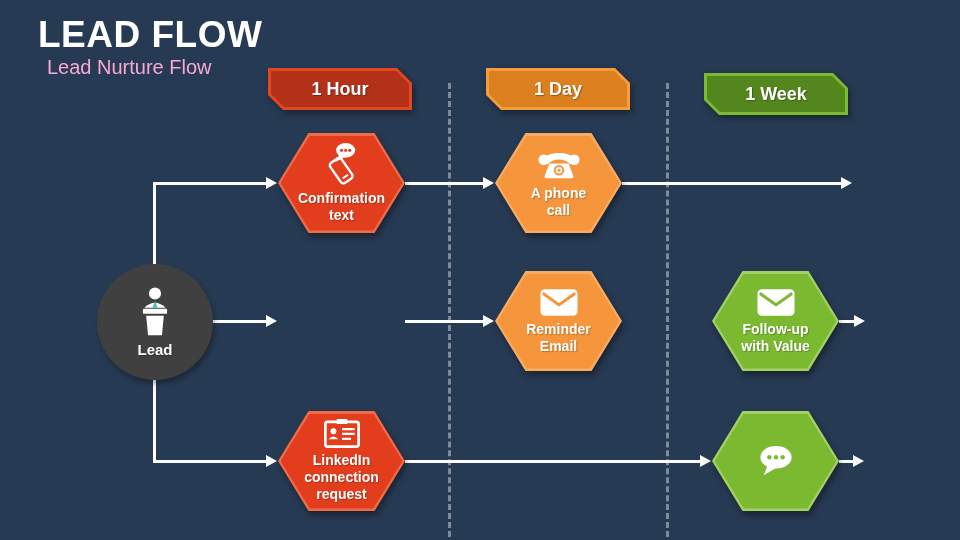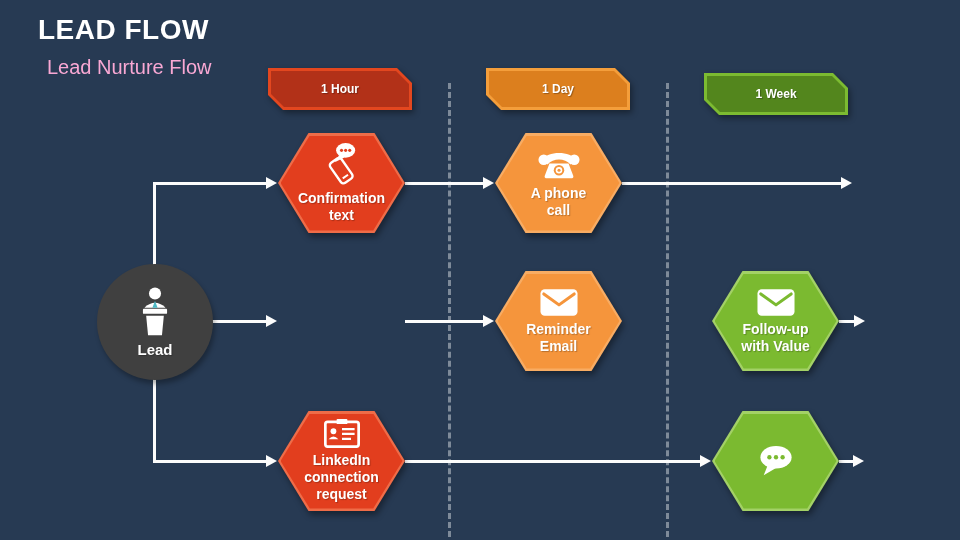--- a/index.html
+++ b/index.html
@@ -2,40 +2,40 @@
 <html><head>
 <meta charset="utf-8">
 <style>
   html,body{margin:0;padding:0;}
   body{font-family:"Liberation Sans", sans-serif;}
   #slide{
     position:relative;width:960px;height:540px;background:#273A53;overflow:hidden;
   }
   
   .title{
-    position:absolute;left:38px;top:14px;color:#fff;font-size:28px;font-weight:bold;
+    position:absolute;left:38px;top:14px;color:#fff;font-size:37px;font-weight:bold;
     letter-spacing:.5px;
   }
   .subtitle{
     position:absolute;left:47px;top:56px;color:#f9a8d4;font-size:20px;font-weight:normal;
   }
   
   .hdr-wrap{
     position:absolute;width:144px;height:42px;
     filter:drop-shadow(2px 3px 3px rgba(0,0,0,.4));
   }
   .hdr{
     position:absolute;inset:0;background:var(--border);
     clip-path:polygon(0 0, calc(100% - 15px) 0, 100% 15px, 100% 100%, 15px 100%, 0 calc(100% - 15px));
   }
   .hdr-inner{
     position:absolute;inset:3px;background:var(--fill);
     clip-path:polygon(0 0, calc(100% - 13px) 0, 100% 13px, 100% 100%, 13px 100%, 0 calc(100% - 13px));
     display:flex;align-items:center;justify-content:center;
-    color:#fff;font-size:12px;font-weight:bold;text-shadow:1px 1px 1px rgba(0,0,0,.3);
+    color:#fff;font-size:18px;font-weight:bold;text-shadow:1px 1px 1px rgba(0,0,0,.3);
   }
   .hdr-red{--fill:#B23118;--border:#E3471F;}
   .hdr-orange{--fill:#DC7F1E;--border:#F49E3B;}
   .hdr-green{--fill:#53861D;--border:#7CBB31;}
   
   .divider{
     position:absolute;top:83px;height:454px;width:0;
     border-left:3px dashed #7E8A99;
   }
   

